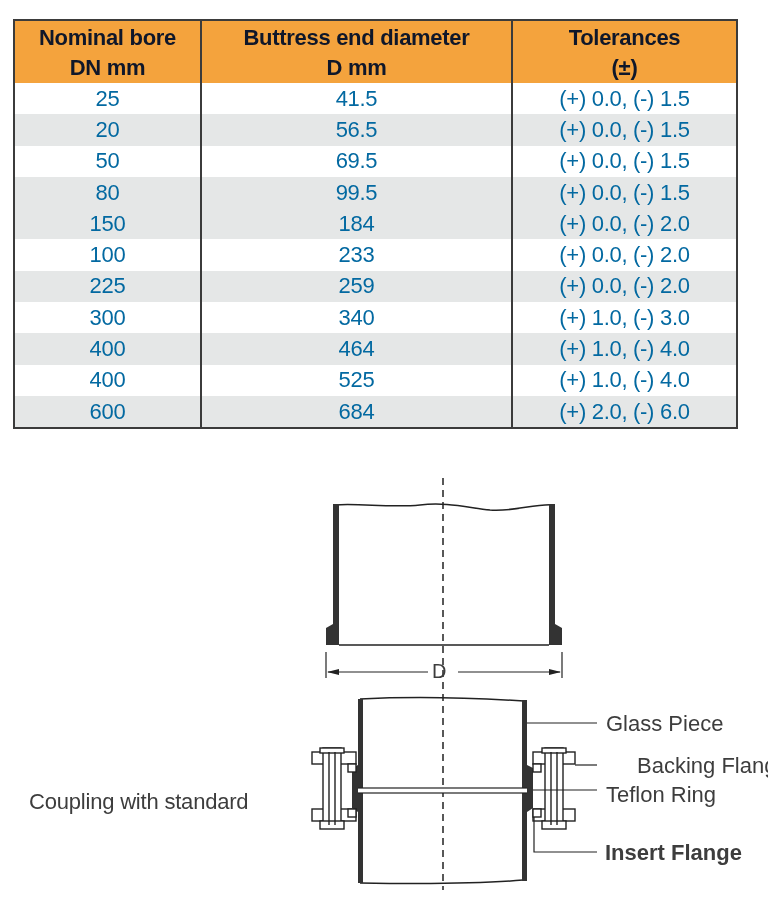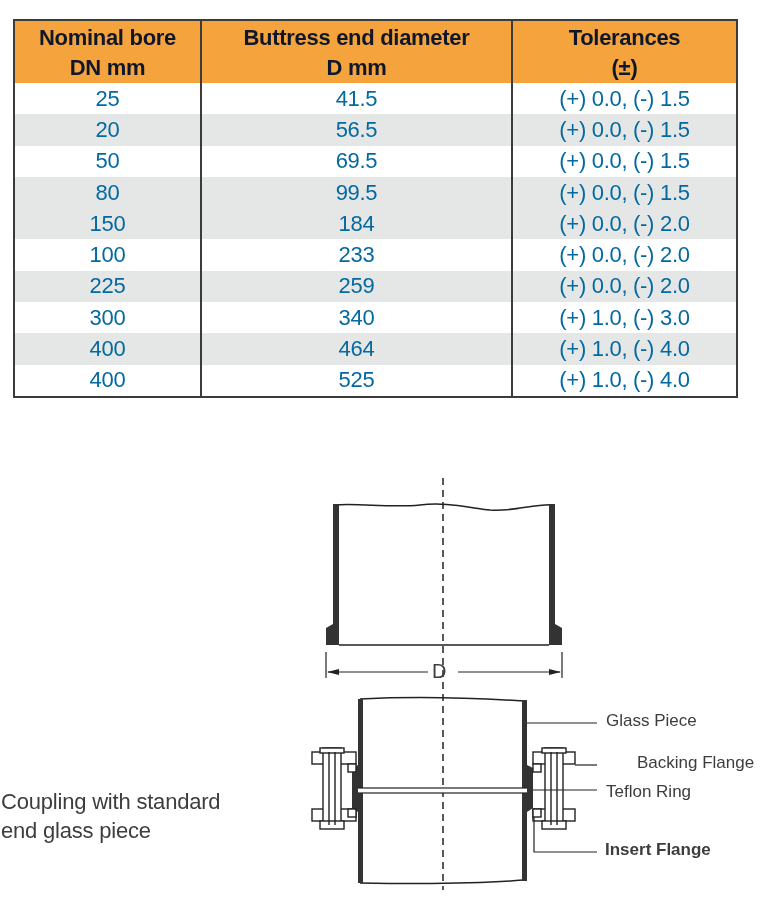--- a/index.html
+++ b/index.html
@@ -10,23 +10,23 @@
   .tbl table { width: 100%; border-collapse: collapse; table-layout: fixed; }
   .tbl th { background: #f4a33d; color: #0f172a; font-weight: bold;
             font-size: 22px; line-height: 30px; padding: 1px 0 0 0; height: 61px;
             border-right: 2px solid #3b3b3b; vertical-align: middle; letter-spacing: -0.3px; }
   .tbl th:last-child { border-right: none; }
   .tbl td { font-size: 22px; text-align: center; height: 31.3px; line-height: 30px;
             padding: 0; color: #0369a1; border-right: 2px solid #3b3b3b; letter-spacing: -0.3px; }
   .tbl td:last-child { border-right: none; }
   .tbl tr.alt td { background: #e5e7e7; }
   .col1 { width: 186px; } .col2 { width: 311px; } .col3 { width: auto; }
-  .caption { position: absolute; left: 1px; top: 787px; font-size: 22px; line-height: 29px;
+  .caption { position: absolute; left: 29px; top: 787px; font-size: 22px; line-height: 29px;
              color: #3d3d3d; letter-spacing: -0.2px; }
-  .lbl { position: absolute; font-size: 17px; color: #3d3d3d; white-space: nowrap; }
+  .lbl { position: absolute; font-size: 22px; color: #3d3d3d; white-space: nowrap; }
   svg { position: absolute; left: 0; top: 0; }
 </style>
 </head>
 <body>
 
 <div class="tbl">
   <table>
     <colgroup>
         <col class="col1">
         <col class="col2">
@@ -82,20 +82,25 @@
         </tr>
       <tr class="alt">
           <td>400</td>
           <td>464</td>
           <td>(+) 1.0, (-) 4.0</td>
         </tr>
       <tr>
           <td>400</td>
           <td>525</td>
           <td>(+) 1.0, (-) 4.0</td>
+        </tr>
+      <tr class="alt">
+          <td>600</td>
+          <td>684</td>
+          <td>(+) 2.0, (-) 6.0</td>
         </tr>
     </tbody>
   </table>
 </div>
 
 <svg width="768" height="900" viewBox="0 0 768 900">
 
   <line x1="443" y1="478" x2="443" y2="890" stroke="#222" stroke-width="1.5" stroke-dasharray="7,5"></line>
 
   <g>
@@ -160,14 +165,13 @@
 </svg>
 
 <div class="lbl" style="left:432px; top:660px; font-size:20px;">D</div>
 <div class="lbl" style="left:606px; top:711px;">Glass Piece</div>
 <div class="lbl" style="left:637px; top:753px;">Backing Flange</div>
 <div class="lbl" style="left:606px; top:782px;text-align:right;">Teflon Ring</div>
 <div class="lbl" style="left:605px; top:840px;font-weight:bold;">Insert Flange</div>
 
 <div class="caption">
   <div>Coupling with standard</div>
-  <div>end glass piece</div>
 </div>
 
 </body></html>

